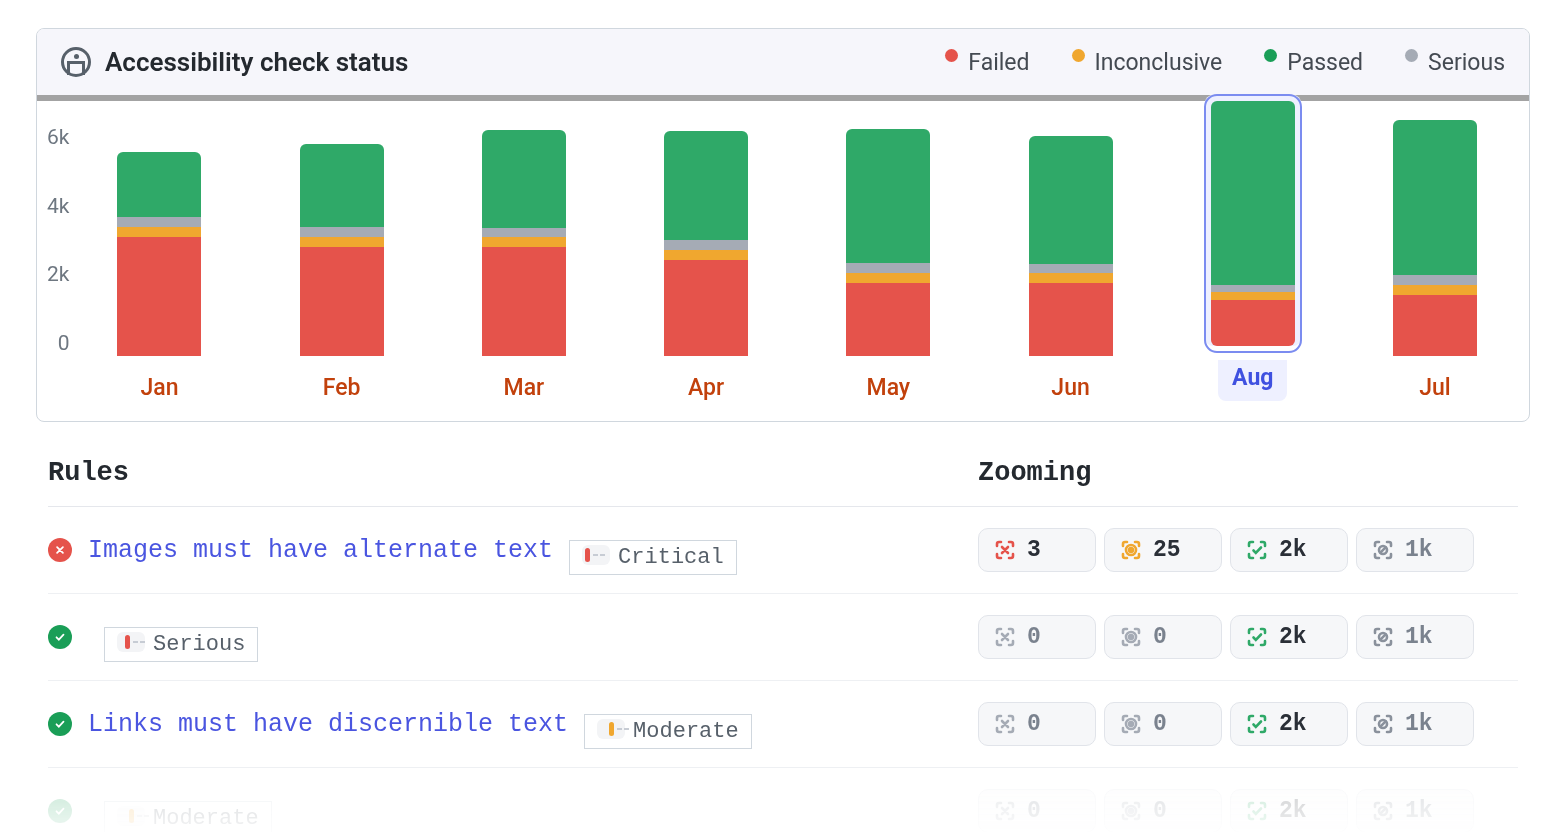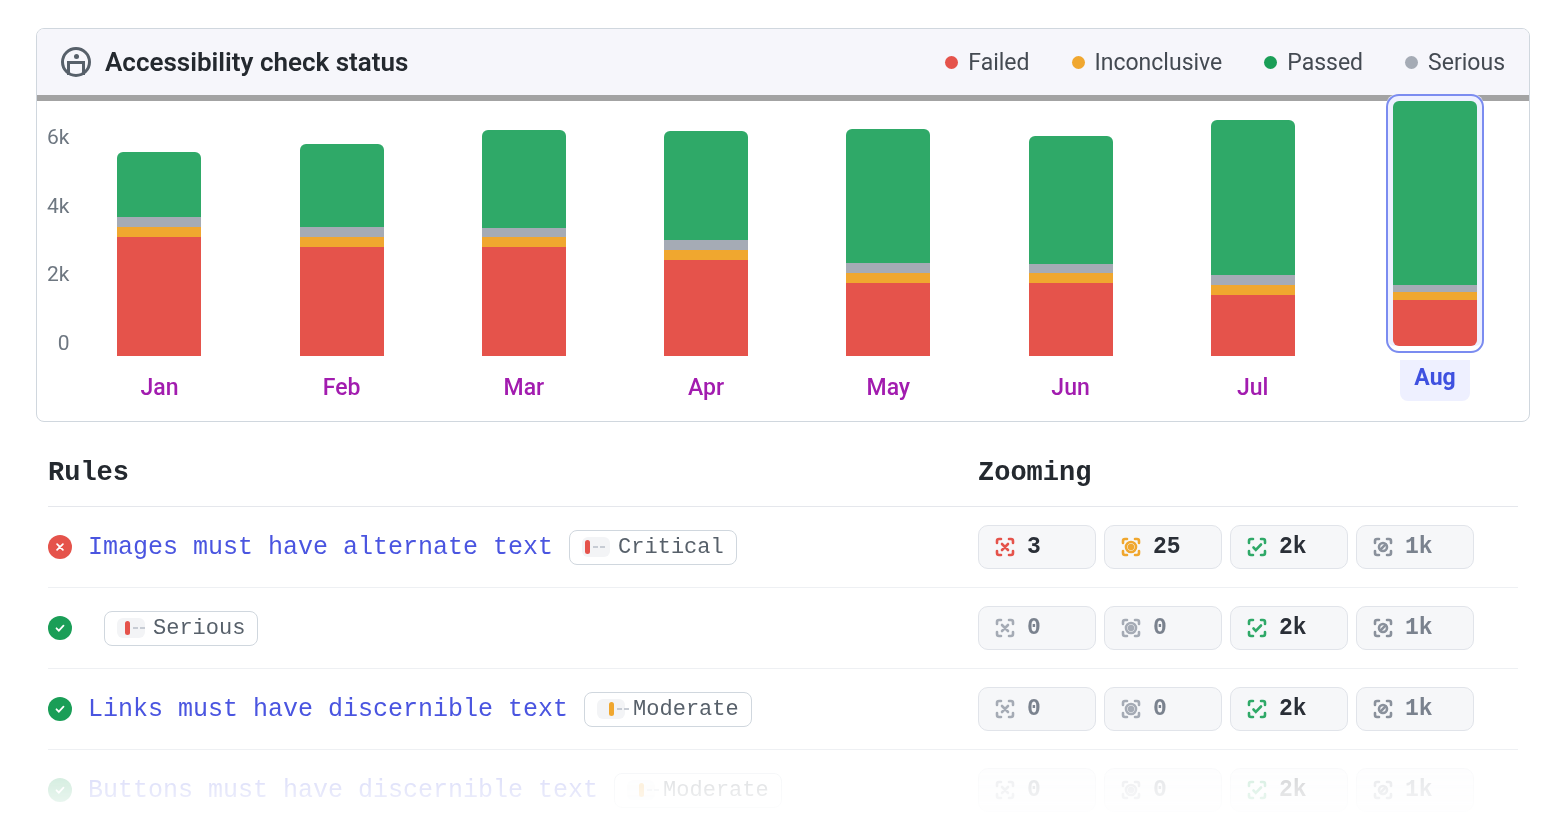--- a/index.html
+++ b/index.html
@@ -51,21 +51,21 @@
     border-right: 3px solid #57606a;
     position: absolute; top: 11px;
   }
   .legend {
     margin-left: auto;
     display: flex;
     gap: 42px;
     font-size: 23px;
     color: #444a52;
   }
-  .legend-item { display: flex; align-items: center; gap: 10px; }
+  .legend-item { display: flex; gap: 10px; }
   .legend-dot { width: 13px; height: 13px; border-radius: 50%; }
   .chart-area {
     display: flex;
     padding: 20px 18px 20px 10px;
     text-align: center;
   }
   .y-axis {
     display: flex;
     flex-direction: column;
     justify-content: space-between;
@@ -95,21 +95,21 @@
     display: flex;
     flex-direction: column;
     justify-content: flex-end;
     border-radius: 6px 6px 0 0;
     overflow: hidden;
   }
   .bar-seg { width: 100%; }
   .bar-label {
     margin-top: 18px;
     font-size: 23px;
-    color: #a21caf;
+    color: #c2410c;
     font-weight: 500;
   }
   .bar-col.active .bar-stack {
     outline: 2px solid #7b8cf0;
     outline-offset: 5px;
     border-radius: 6px;
   }
   .bar-col.active .bar-label {
     color: #3f51e0;
     font-weight: 700;
@@ -153,29 +153,29 @@
     margin-right: 16px;
     display: flex; align-items: center; justify-content: center;
     flex-shrink: 0;
   }
   .status-icon svg { width: 14px; height: 14px; }
   .status-fail { background: #e5534b; }
   .status-pass { background: #1a9e57; }
   .rule-link { color: #4a55e0; font-weight: 500; }
   .severity-pill {
     display: inline-flex;
-    align-items: center;
     gap: 8px;
     border: 1px solid #d0d7de;
-    border-radius: 8px;
+    border-radius: 0;
     padding: 4px 12px;
     margin-left: 16px;
     font-size: 22px;
     color: #57606a;
     background: #fff;
+    margin-top: 15px;
   }
   .sev-indicator {
     width: 28px; height: 20px;
     border-radius: 6px;
     background: #f3f4f6;
     position: relative;
     display: flex; align-items: center;
   }
   .sev-notch {
     width: 5px; height: 14px; border-radius: 3px;
@@ -302,41 +302,41 @@
           <div>
             <div class="bar-stack">
               <div class="bar-seg" style="height: 128.417px; background: rgb(47, 169, 104);"></div>
               <div class="bar-seg" style="height: 9.2px; background: rgb(165, 171, 181);"></div>
               <div class="bar-seg" style="height: 9.96667px; background: rgb(240, 167, 47);"></div>
               <div class="bar-seg" style="height: 72.8333px; background: rgb(229, 83, 75);"></div>
             </div>
           </div>
           <div class="bar-label">Jun</div>
         </div>
-        <div class="bar-col">
-          <div>
-            <div class="bar-stack">
-              <div class="bar-seg" style="height: 155.25px; background: rgb(47, 169, 104);"></div>
-              <div class="bar-seg" style="height: 9.96667px; background: rgb(165, 171, 181);"></div>
-              <div class="bar-seg" style="height: 9.96667px; background: rgb(240, 167, 47);"></div>
-              <div class="bar-seg" style="height: 61.3333px; background: rgb(229, 83, 75);"></div>
-            </div>
-          </div>
-          <div class="bar-label">Jul</div>
-        </div>
         <div class="bar-col active">
           <div class="active-wrap">
             <div class="bar-stack">
               <div class="bar-seg" style="height: 184px; background: rgb(47, 169, 104);"></div>
               <div class="bar-seg" style="height: 7.66667px; background: rgb(165, 171, 181);"></div>
               <div class="bar-seg" style="height: 7.66667px; background: rgb(240, 167, 47);"></div>
               <div class="bar-seg" style="height: 46px; background: rgb(229, 83, 75);"></div>
             </div>
           </div>
           <div class="bar-label">Aug</div>
+        </div>
+        <div class="bar-col">
+          <div>
+            <div class="bar-stack">
+              <div class="bar-seg" style="height: 155.25px; background: rgb(47, 169, 104);"></div>
+              <div class="bar-seg" style="height: 9.96667px; background: rgb(165, 171, 181);"></div>
+              <div class="bar-seg" style="height: 9.96667px; background: rgb(240, 167, 47);"></div>
+              <div class="bar-seg" style="height: 61.3333px; background: rgb(229, 83, 75);"></div>
+            </div>
+          </div>
+          <div class="bar-label">Jul</div>
         </div>
       </div>
   </div>
 </div>
 
 <div class="table-section">
   <div class="table-head">
     <div class="col-rules">Rules</div>
     <div class="col-elements">Zooming</div>
   </div>
@@ -519,21 +519,20 @@
             <span>1k</span>
           </div>
         </div>
       </div>
       <div class="rule-row fade">
         <span class="status-icon status-pass">
           <svg viewBox="0 0 24 24" stroke="#fff" stroke-width="3" fill="none" stroke-linecap="round">
             <path d="M6 12.5l4 4L18 8"></path>
           </svg>
         </span>
-        <span class="rule-link">Buttons must have discernible text</span>
         <span class="severity-pill">
           <span class="sev-indicator">
       <span class="sev-notch" style="background:#f0a72f;left:12px"></span>
       <span class="sev-dash" style="left:20px"></span>
       <span class="sev-dash" style="left:27px"></span>
     </span>
           <span>Moderate</span>
         </span>
         <div class="elements-group">
           <div class="elem-chip muted">

